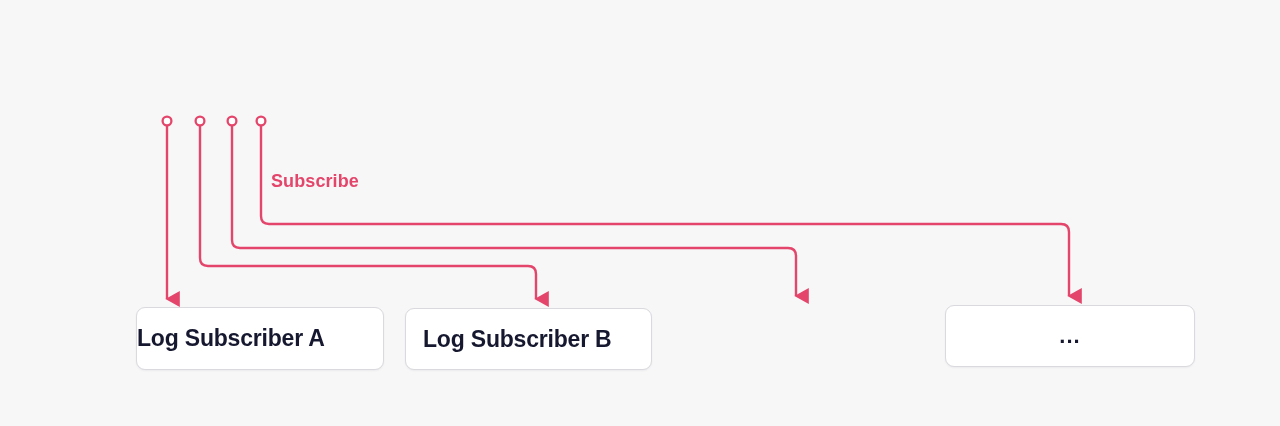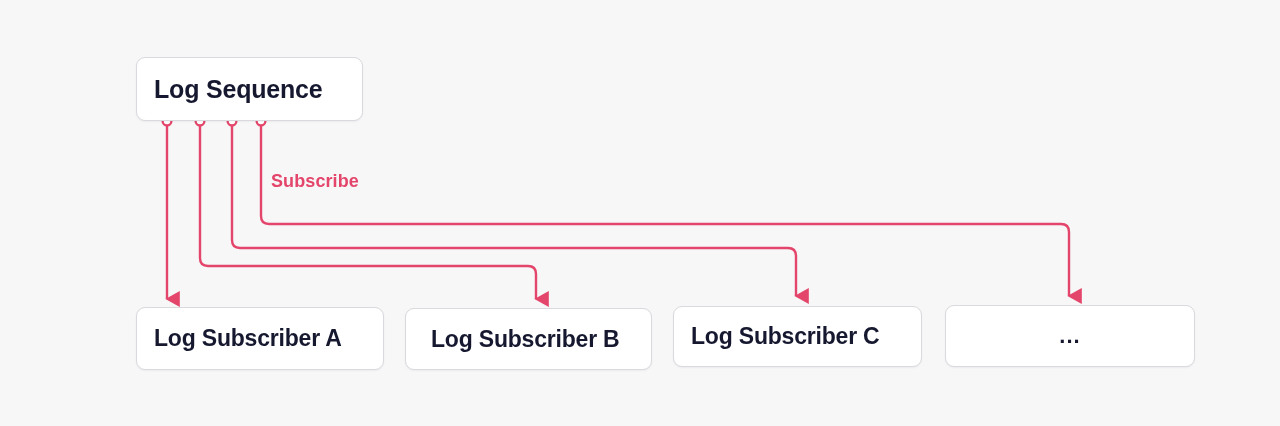--- a/index.html
+++ b/index.html
@@ -56,30 +56,29 @@
   }
   #node-source .node-label {
     font-size: 25px;
   }
   #node-sub-a {
     left: 136px;
     top: 307px;
     width: 248px;
     height: 63px;
     justify-content: flex-start;
-    padding-left: 17px;
   }
   #node-sub-a .node-label { font-size: 23px; }
   #node-sub-b {
     left: 405px;
     top: 308px;
     width: 247px;
     height: 62px;
     justify-content: flex-start;
-    padding-left: 25px;
+    padding-left: 17px;
   }
   #node-sub-b .node-label { font-size: 23px; }
   #node-sub-c {
     left: 673px;
     top: 306px;
     width: 249px;
     height: 61px;
     justify-content: flex-start;
     padding-left: 17px;
   }
@@ -128,33 +127,27 @@
     <path d="M 261 121 L 261 216 Q 261 224 269 224 L 1061 224 Q 1069 224 1069 232 L 1069 296" stroke="#e4456b" stroke-width="2.4" fill="none" stroke-linecap="butt" marker-end="url(#arrow-head)"></path>
 
     <circle cx="167" cy="121" r="4.4" fill="#ffffff" stroke="#e4456b" stroke-width="2.3"></circle>
     <circle cx="200" cy="121" r="4.4" fill="#ffffff" stroke="#e4456b" stroke-width="2.3"></circle>
     <circle cx="232" cy="121" r="4.4" fill="#ffffff" stroke="#e4456b" stroke-width="2.3"></circle>
     <circle cx="261" cy="121" r="4.4" fill="#ffffff" stroke="#e4456b" stroke-width="2.3"></circle>
   </svg>
 
   <div class="edge-label">Subscribe</div>
 
-  <div class="node" id="node-source">
-    <span class="node-label">Log Sequence</span>
-  </div>
 
   <div class="node" id="node-sub-a">
     <span class="node-label">Log Subscriber A</span>
   </div>
 
   <div class="node" id="node-sub-b">
     <span class="node-label">Log Subscriber B</span>
   </div>
 
-  <div class="node" id="node-sub-c">
-    <span class="node-label">Log Subscriber C</span>
-  </div>
 
   <div class="node" id="node-sub-more">
     <span class="node-label">...</span>
   </div>
 
 </div>
 
 </body></html>

